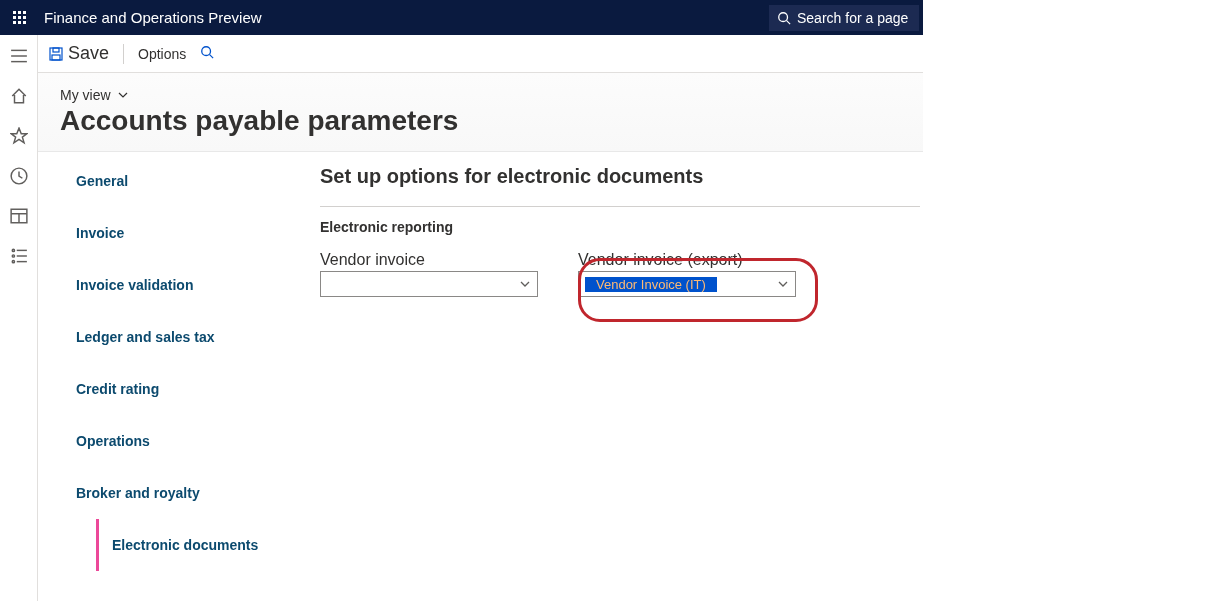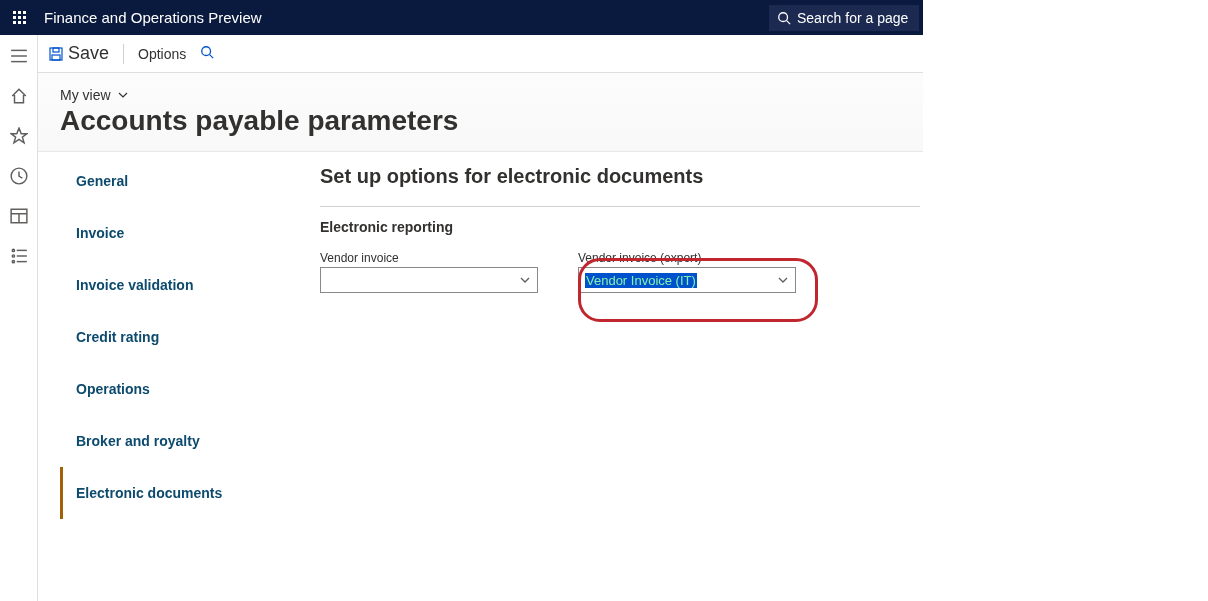--- a/index.html
+++ b/index.html
@@ -74,44 +74,45 @@
     position:absolute; top:155px; left:60px;
     width:250px;
   }
   .nav-item {
     padding: 18px 16px;
     font-size:14px; color:#0c4a6e;
     cursor:pointer;
     font-weight:bold;
   }
   .nav-item.active {
-    border-left: 3px solid #a16207;
+    border-left: 3px solid #ec4899;
     padding-left:13px;
     background:#fff;
+    margin-left:36px;
   }
 
   
   .main-content {
     position:absolute; top:155px; left:320px;
     width:600px;
     padding-top: 10px;
   }
   .section-title { font-size:20px; font-weight:600; margin-bottom:18px; }
   .section-divider { border-top:1px solid #d2d0ce; margin-bottom:12px;}
   .subsection-title { font-size:14px; font-weight:600; margin-bottom:16px; }
   .field-row { display:flex; gap:40px; }
   .field { display:flex; flex-direction:column; width:218px; position:relative; }
-  .field-label { font-size:12px; color:#323130; margin-bottom:2px; }
+  .field-label { font-size:16px; color:#323130; margin-bottom:2px; }
   .combo {
     height:26px; border:1px solid #8a8886;
     display:flex; align-items:center; justify-content:space-between;
     padding:0 6px; font-size:13px;
     cursor:pointer; background:#fff;
   }
-  .combo .sel { background:#0052cc; color:#86efac; padding:0 1px; }
+  .combo .sel { background:#0052cc; color:#fdba74; padding:0 11px; }
   .combo .chev { stroke:#605e5c; fill:none; stroke-width:1.3; }
 
   
   .highlight {
     position:absolute;
     border: 3px solid #c0262d;
     border-radius: 22px;
     pointer-events:none;
   }
 </style>
@@ -199,20 +200,21 @@
       <path d="M2 4 L6 8 L10 4"></path>
     </svg>
   </div>
   <div class="page-title">Accounts payable parameters</div>
 </div>
 
 <div class="settings-nav">
   <div class="nav-item">General</div>
   <div class="nav-item">Invoice</div>
   <div class="nav-item">Invoice validation</div>
+  <div class="nav-item">Ledger and sales tax</div>
   <div class="nav-item">Credit rating</div>
   <div class="nav-item">Operations</div>
   <div class="nav-item">Broker and royalty</div>
   <div class="nav-item active">Electronic documents</div>
 </div>
 
 <div class="main-content">
   <div class="section-title">Set up options for electronic documents</div>
   <div class="section-divider"></div>
   <div class="subsection-title">Electronic reporting</div>

